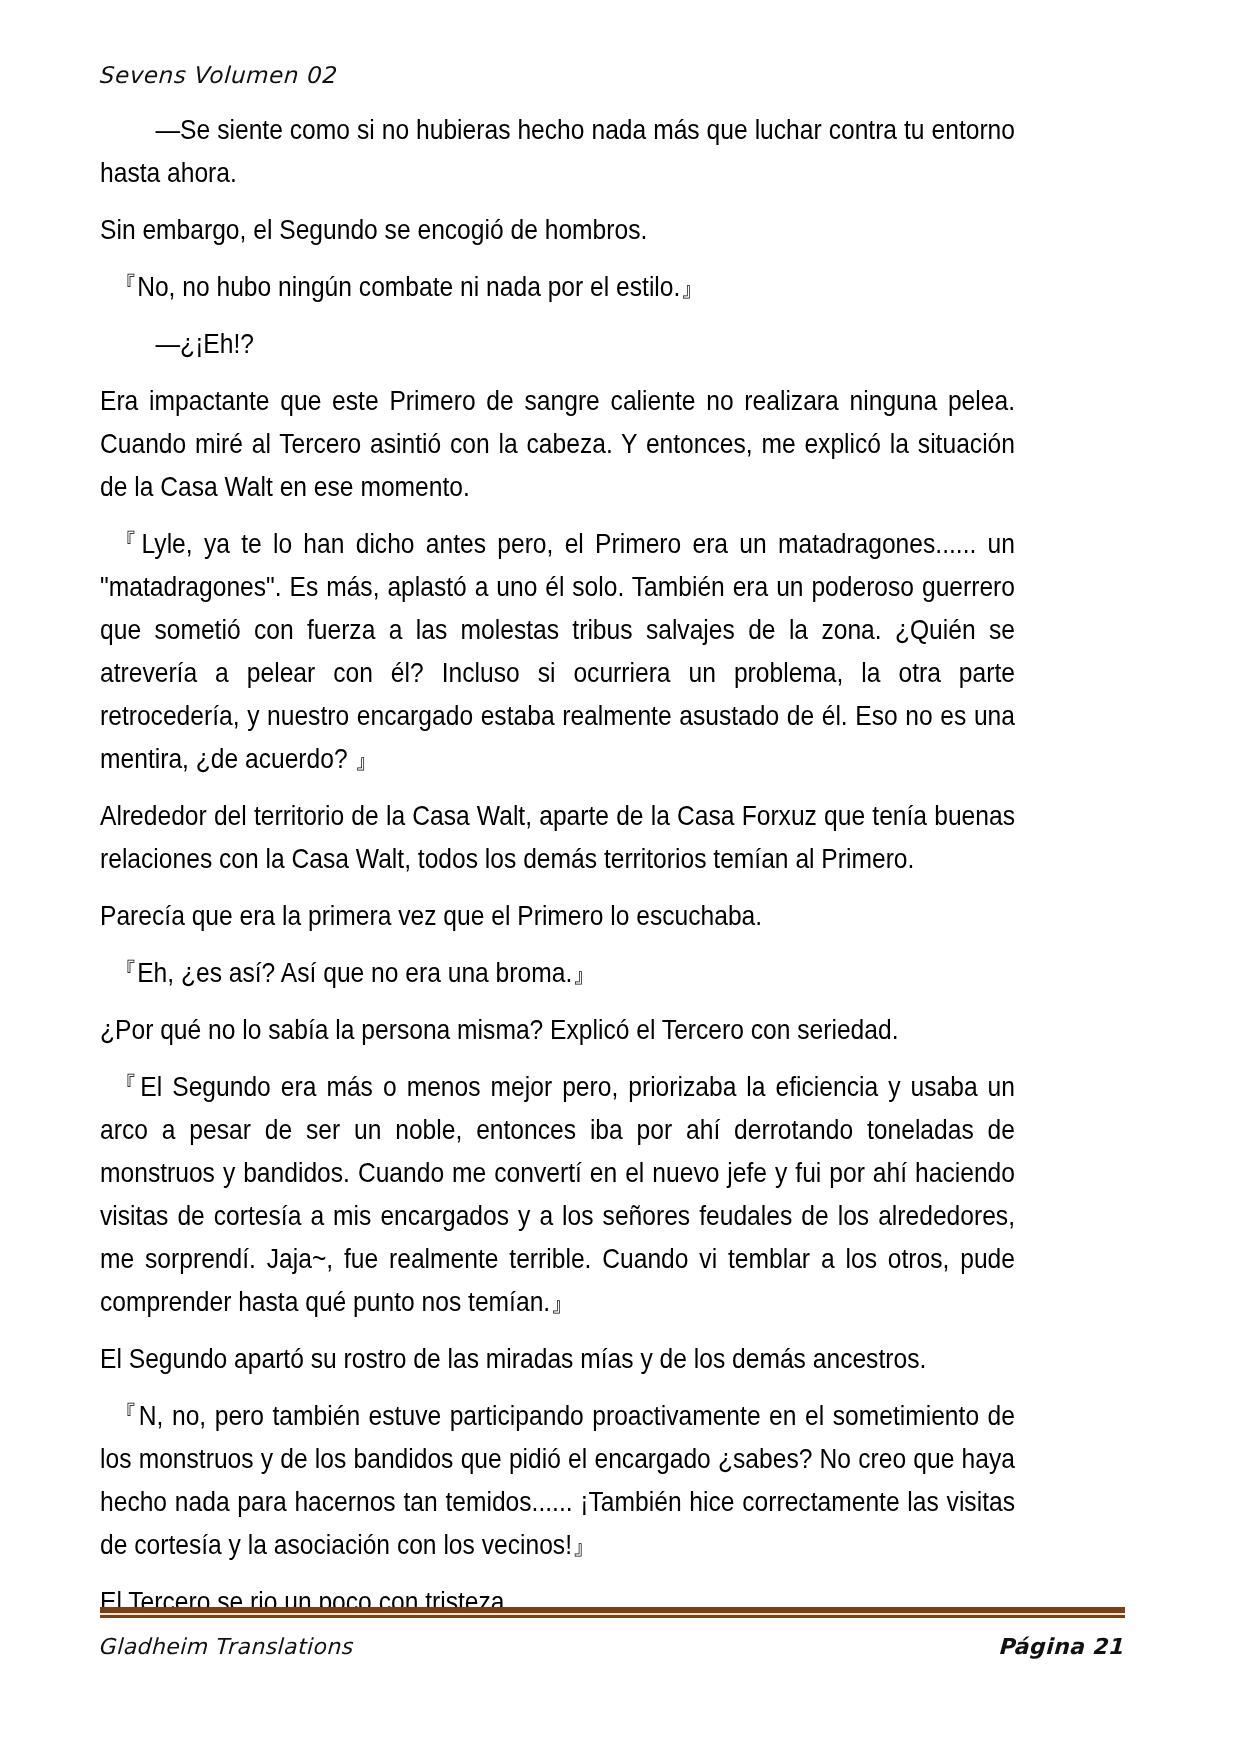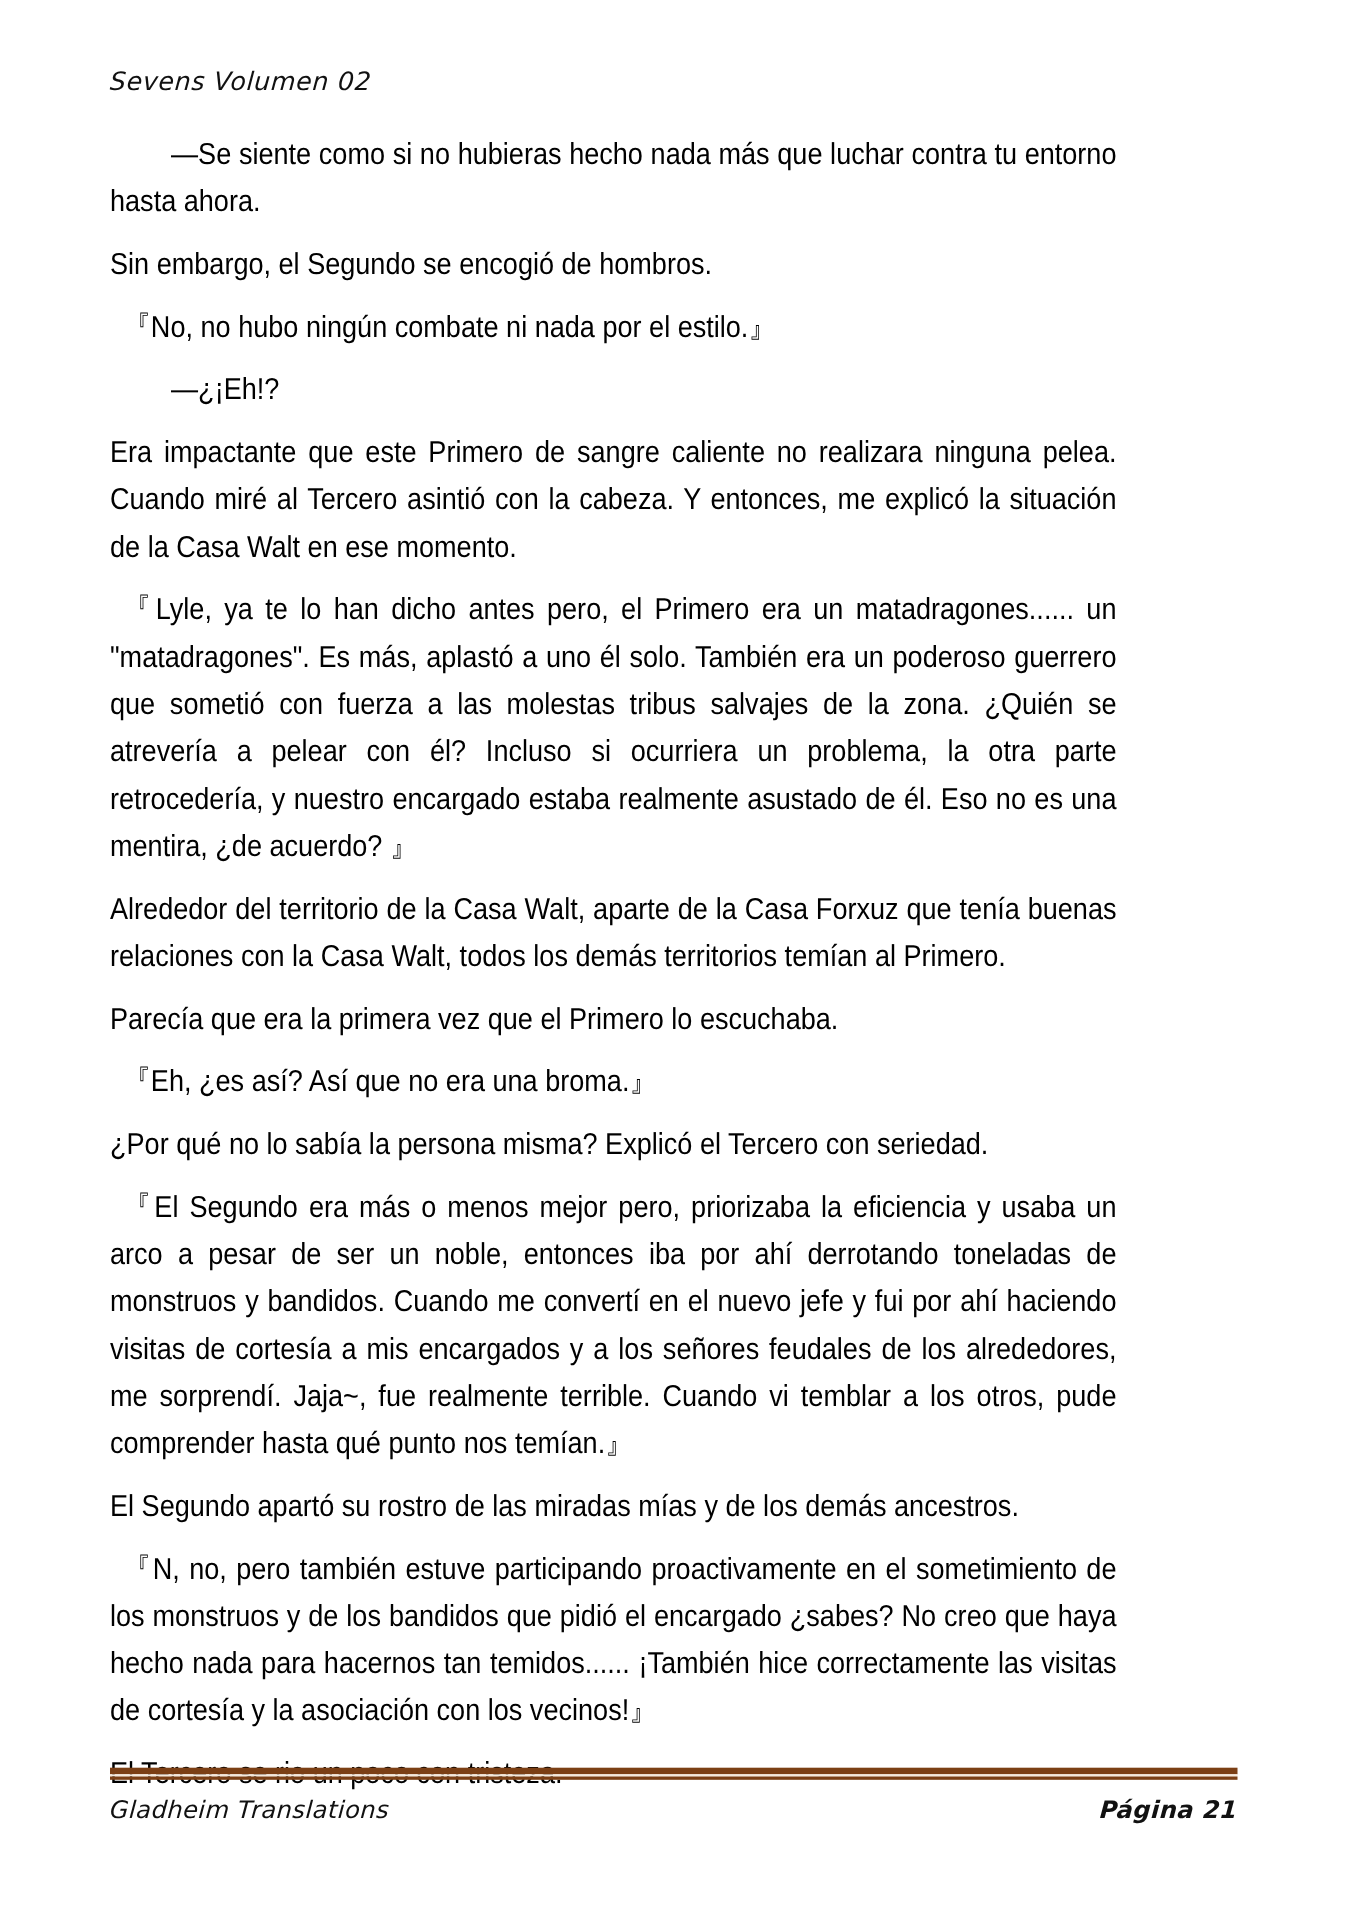--- a/index.html
+++ b/index.html
@@ -39,21 +39,21 @@
     color: #111111;
     white-space: nowrap;
     transform: skewX(-4deg);
     display: inline-block;
   }
 
   
   .page-body {
     position: absolute;
     left: 100px;
-    top: 118px;
+    top: 108px;
     width: 915px;
   }
 
   .para {
     margin: 0 0 14px 0;
     font-family: "Liberation Sans", "DejaVu Sans", sans-serif;
     font-stretch: condensed;
     font-size: 27.5px;
     line-height: 43px;
     text-align: justify;

